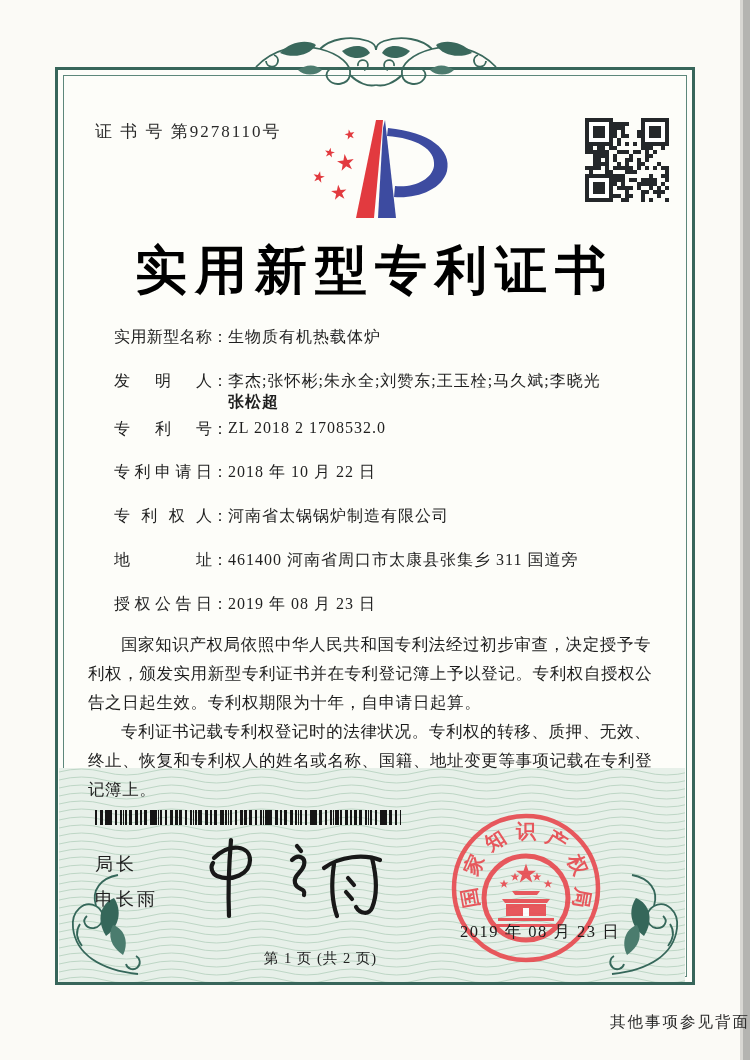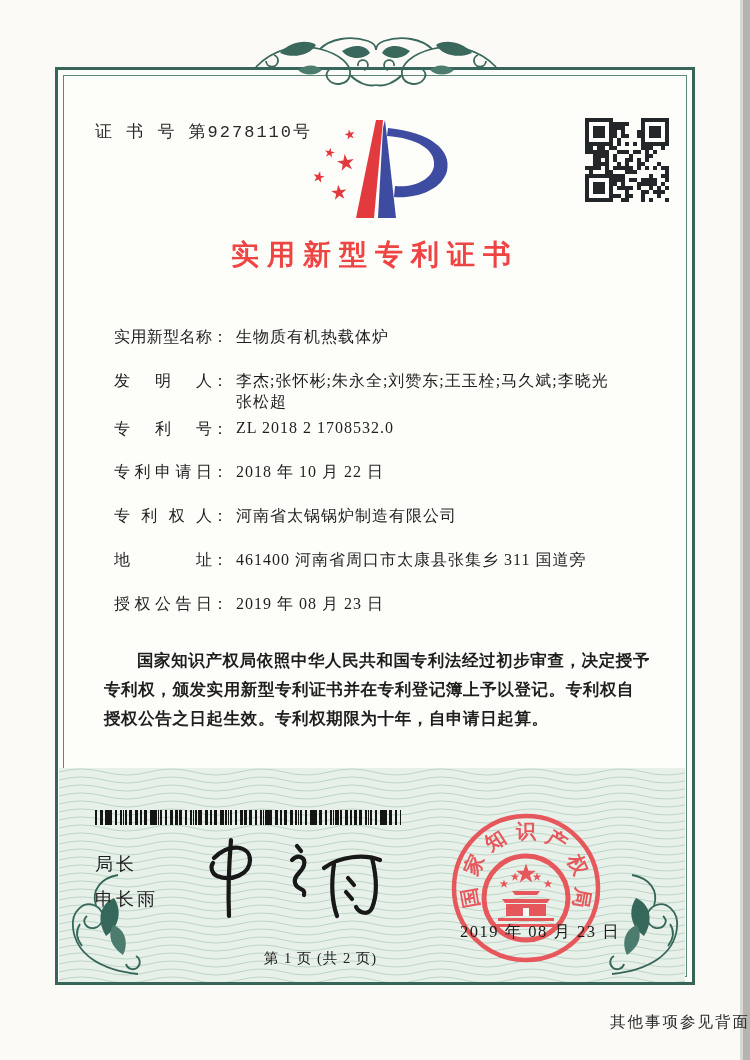--- a/index.html
+++ b/index.html
@@ -12,35 +12,35 @@
   .abs{position:absolute;}
   
   .scan-edge{right:0;top:0;width:7px;height:1060px;background:#b4b4b1;}
   .scan-edge2{right:7px;top:0;width:3px;height:1060px;background:#d8d7d3;}
   
   .frame-outer{left:55px;top:67px;width:634px;height:912px;border:3px solid #37655a;background:#fdfdf9;}
   .frame-inner{left:63px;top:75px;width:622px;height:900px;border:1px solid #5d877b;}
   
   .guilloche{left:59px;top:768px;width:626px;height:214px;}
   
-  .cert-no{left:95px;top:120px;font-size:17px;letter-spacing:2px;color:#2a2a2a;font-family:Liberation Mono, monospace;}
+  .cert-no{left:95px;top:120px;font-size:17px;letter-spacing:2px;color:#2a2a2a;}
   .logo{left:288px;top:98px;width:180px;height:135px;}
   .logo .star{position:absolute;color:#e23a3f;line-height:1;}
   .qr{left:585px;top:118px;width:84px;height:84px;}
-  .title{left:55px;top:236px;width:640px;text-align:center;font-size:28px;font-weight:700;letter-spacing:8px;color:#ef4444;}
+  .title{left:55px;top:236px;width:640px;text-align:center;font-size:52px;font-weight:700;letter-spacing:8px;color:#000000;}
   
   .field-row{left:90px;width:580px;font-size:16px;color:#1f1f1f;}
   .flabel{display:inline-block;width:98px;text-align:justify;text-align-last:justify;-moz-text-align-last:justify;vertical-align:top;letter-spacing:0;margin-left:24px;}
   .fcolon{display:inline-block;width:16px;vertical-align:top;}
-  .fvalue{display:inline-block;vertical-align:top;letter-spacing:1px;max-width:450px;margin-left:8px;}
-  .fvalue .v2{display:block;}
+  .fvalue{display:inline-block;vertical-align:top;letter-spacing:1px;max-width:450px;}
+  .fvalue .v2{display:block;font-weight:bold;}
   .grp2{position:absolute;left:282px;top:0;}
   
   .body-text{left:88px;top:630px;width:578px;font-size:16.5px;line-height:29px;letter-spacing:0.6px;color:#1e1e1e;}
-  .body-text p{margin:16px;text-indent:2em;font-weight:bold;}
+  .body-text p{margin:0;text-indent:2em;}
   
   .barcode{left:95px;top:810px;width:306px;height:15px;
     background:
       repeating-linear-gradient(90deg,#151515 0 2px,transparent 2px 5px),
       repeating-linear-gradient(90deg,#151515 0 1px,transparent 1px 7px),
       repeating-linear-gradient(90deg,transparent 0 11px,#151515 11px 14px,transparent 14px 23px);
   }
   .signer-title{left:95px;top:852px;font-size:18px;letter-spacing:3px;color:#1d1d1d;font-family:"Liberation Sans","DejaVu Sans",sans-serif;}
   .signer-name{left:95px;top:887px;font-size:18px;letter-spacing:3px;color:#1d1d1d;font-family:"Liberation Sans","DejaVu Sans",sans-serif;}
   .signature{left:196px;top:830px;width:200px;height:92px;}
@@ -291,20 +291,21 @@
 </div>
 <div class="abs field-row" style="top:550px;">
   <span class="flabel">地址</span><span class="fcolon">：</span><span class="fvalue">461400 河南省周口市太康县张集乡 311 国道旁</span>
 </div>
 <div class="abs field-row" style="top:594px;text-decoration:underline;">
   <span class="flabel">授权公告日</span><span class="fcolon">：</span><span class="fvalue">2019 年 08 月 23 日</span>
 </div>
 
 <div class="abs body-text">
   <p>国家知识产权局依照中华人民共和国专利法经过初步审查，决定授予专利权，颁发实用新型专利证书并在专利登记簿上予以登记。专利权自授权公告之日起生效。专利权期限为十年，自申请日起算。</p>
+  <p>专利证书记载专利权登记时的法律状况。专利权的转移、质押、无效、终止、恢复和专利权人的姓名或名称、国籍、地址变更等事项记载在专利登记簿上。</p>
 </div>
 
 <div class="abs barcode"></div>
 
 <div class="abs signer-title">局长</div>
 <div class="abs signer-name">申长雨</div>
 
 <svg class="abs signature" viewBox="0 0 200 92">
   <g stroke="#181818" stroke-width="4.2" fill="none" stroke-linecap="round">
     <path d="M18,28 C34,12 54,16 54,30 C54,44 36,52 21,46 C16,44 14,37 17,33"></path>

